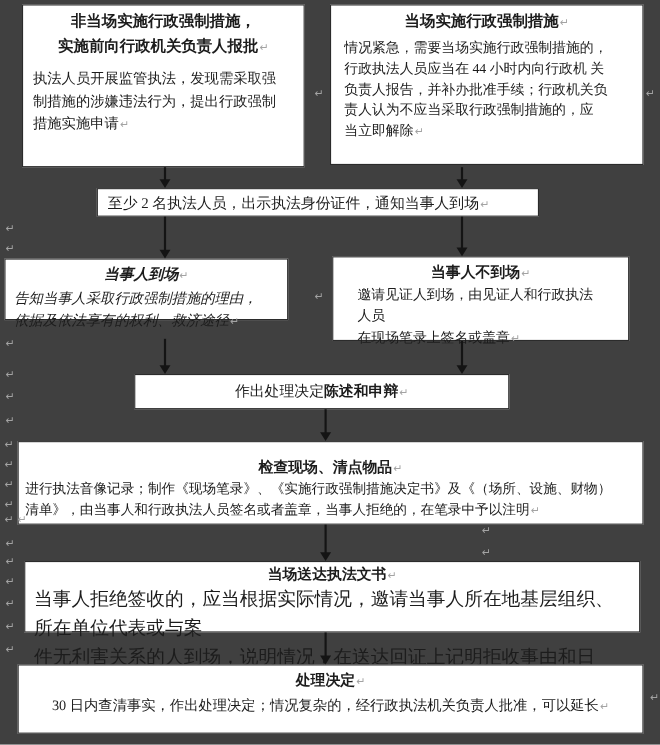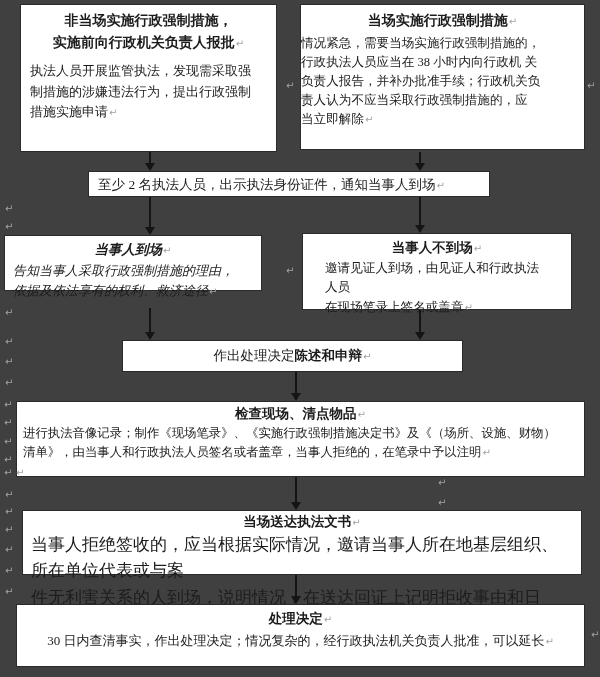--- a/index.html
+++ b/index.html
@@ -36,32 +36,32 @@
   .arrow .shaft { width:2px; background:#141414; flex:1 1 auto; }
   .arrow .head {
     width:0; height:0; flex:0 0 auto; margin-top:-1px;
     border-left:5px solid transparent; border-right:5px solid transparent;
     border-top:8px solid #141414;
   }
 
   
   #box-pre      { left:20px;  top:4px;   width:257px; height:148px; padding:5px 9px; }
   #box-pre .box-body { margin-top:8px; font-size:13px; line-height:1.55; }
-  #box-onsite   { left:300px; top:4px;   width:285px; height:146px; padding:5px 0; }
+  #box-onsite   { left:300px; top:4px;   width:285px; height:146px; padding:5px 12px; }
   #box-onsite .box-body { margin-top:2px; font-size:12.6px; line-height:1.52; }
   #box-notify   { left:88px;  top:171px; width:402px; height:26px; padding:3px 9px;
                   font-size:13.5px; line-height:1.45; }
   #box-present  { left:4px;  top:235px; width:258px; height:56px; padding:4px 8px;font-style:italic; }
   #box-present .box-body { font-size:13px; }
   #box-absent   { left:302px; top:233px; width:270px; height:77px; padding:4px 22px; }
   #box-absent .box-body { font-size:12.6px; }
   #box-listen   { left:122px; top:340px; width:341px; height:32px; padding:6px 8px;
                   text-align:center; font-size:13.5px; }
   #box-listen .bold-part { font-weight:bold; }
-  #box-inspect  { left:16px;  top:401px; width:569px; height:76px; padding:3px 6px; }
+  #box-inspect  { left:16px;  top:401px; width:569px; height:76px; padding:14px 6px; }
   #box-inspect .box-title { font-size:13.5px; line-height:1.4; }
   #box-inspect .box-body { font-size:12.4px; line-height:1.58; }
   #box-deliver  { left:22px;  top:510px; width:560px; height:65px; padding:2px 8px; }
   #box-deliver .box-title { font-size:13.5px; line-height:1.4; }
   #box-deliver .box-body { font-size:17px; line-height:1.55; }
   #box-decision { left:16px;  top:604px; width:569px; height:63px; padding:4px 8px; }
   #box-decision .box-title { font-size:13.5px; line-height:1.45; }
   #box-decision .box-body { font-size:13px; text-align:center; margin-top:2px; }
 
   
@@ -84,21 +84,21 @@
     <div class="box-title"><span>非当场实施行政强制措施，
 实施前向行政机关负责人报批</span><span class="pmark">↵</span></div>
     <div class="box-body"><span>执法人员开展监管执法，发现需采取强
 制措施的涉嫌违法行为，提出行政强制
 措施实施申请</span><span class="pmark">↵</span></div>
   </div>
 
   <div class="fbox" id="box-onsite">
     <div class="box-title"><span>当场实施行政强制措施</span><span class="pmark">↵</span></div>
     <div class="box-body"><span>情况紧急，需要当场实施行政强制措施的，
-行政执法人员应当在 38 小时内向行政机 关
+行政执法人员应当在 44 小时内向行政机 关
 负责人报告，并补办批准手续；行政机关负
 责人认为不应当采取行政强制措施的，应
 当立即解除</span><span class="pmark">↵</span></div>
   </div>
 
   <div class="fbox thinb" id="box-notify"><span>至少 2 名执法人员，出示执法身份证件，通知当事人到场</span><span class="pmark">↵</span></div>
 
   <div class="fbox" id="box-present">
     <div class="box-title small"><span>当事人到场</span><span class="pmark">↵</span></div>
     <div class="box-body"><span>告知当事人采取行政强制措施的理由，

